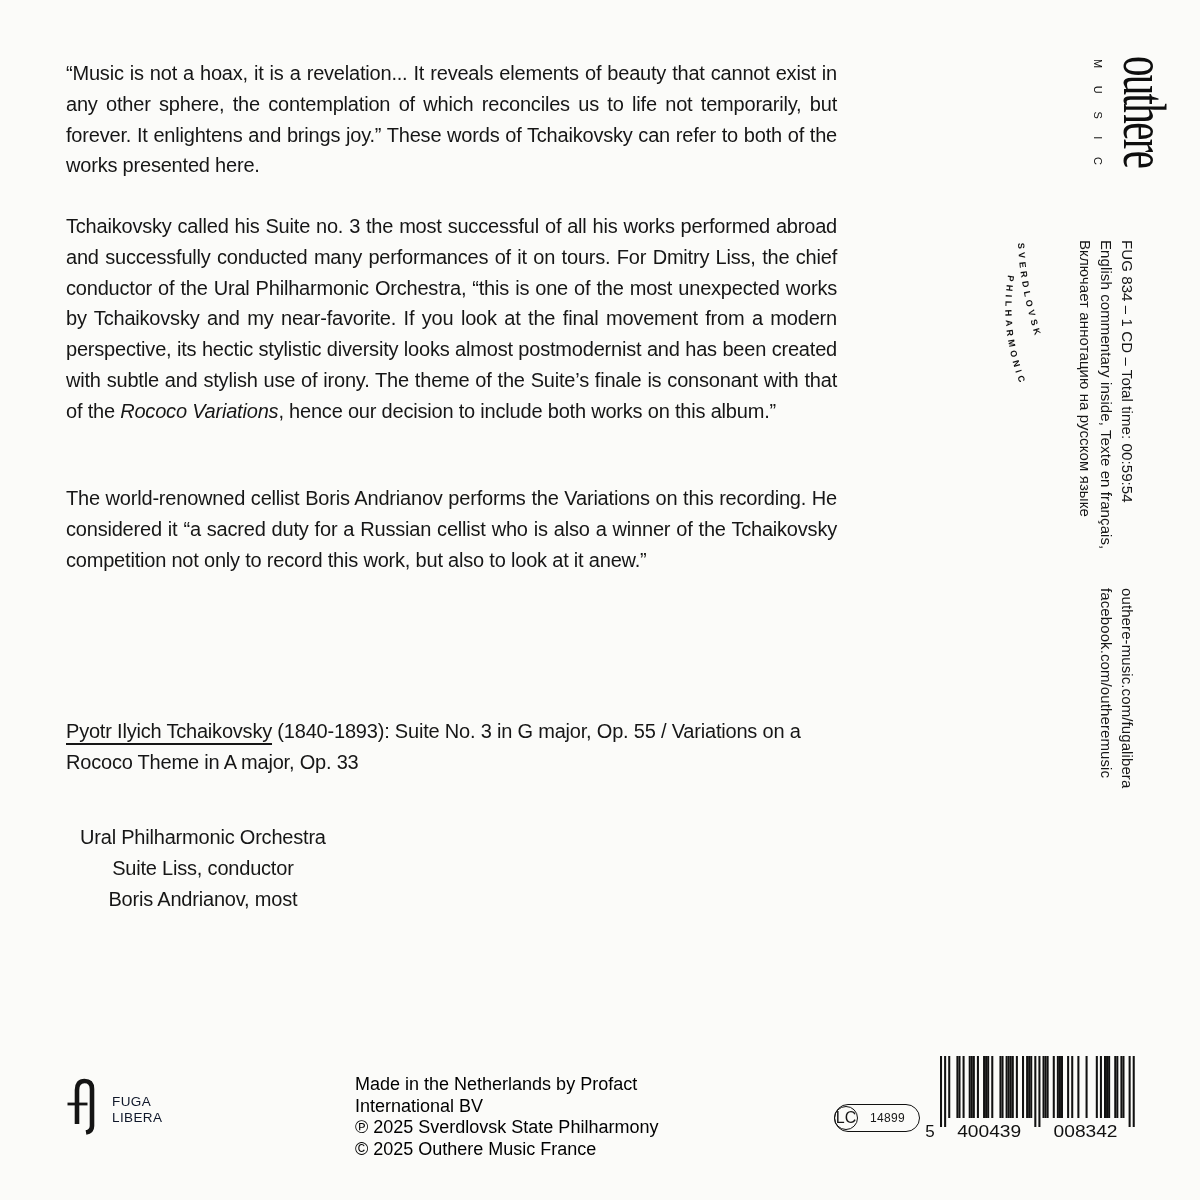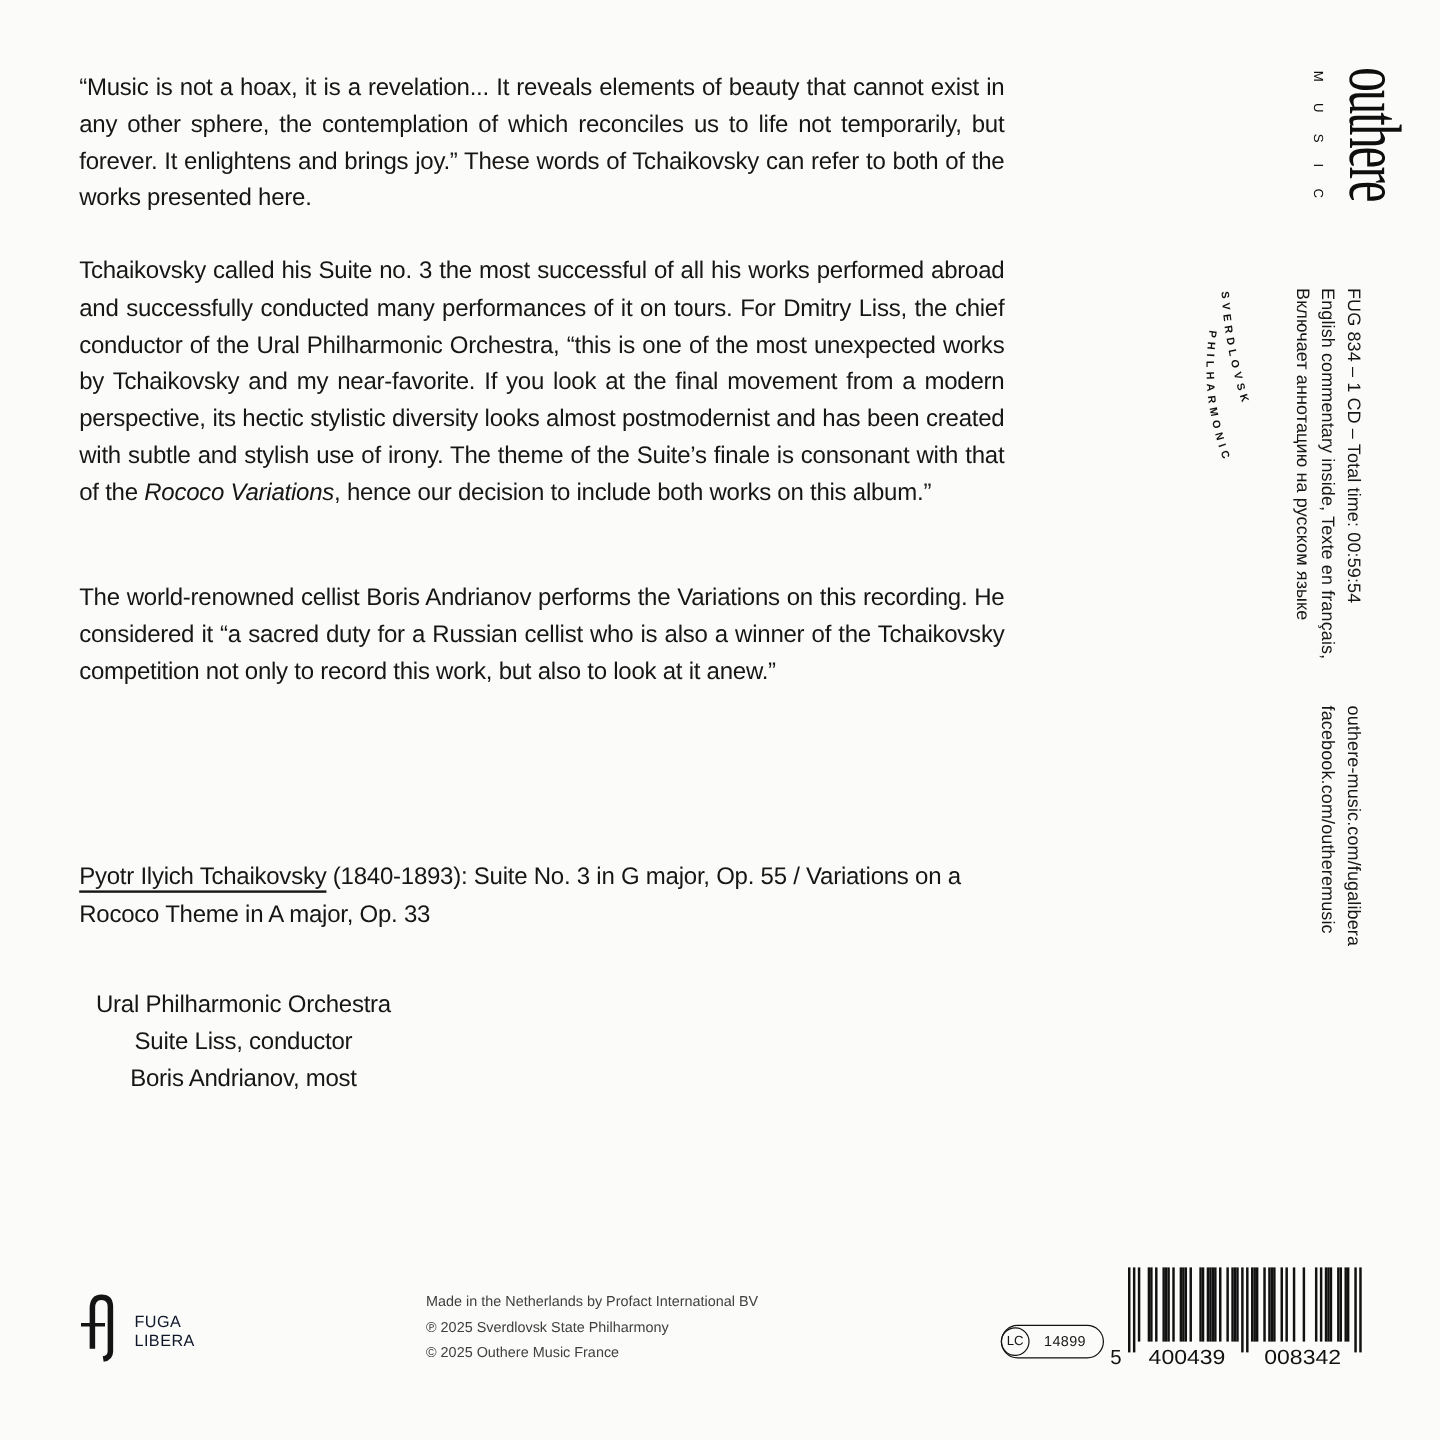--- a/index.html
+++ b/index.html
@@ -66,34 +66,34 @@
   
   .fl-glyph{position:absolute;left:64px;top:1078px;width:36px;height:58px;}
   .fl-name{
     position:absolute;left:112px;top:1094px;
     font-size:13.5px;line-height:15.5px;letter-spacing:0.4px;color:#0f172a;
   }
 
   
   .production{
     position:absolute;left:355px;top:1074px;width:380px;
-    font-size:12px;line-height:21.6px;letter-spacing:0;color:#404040;
+    font-size:18px;line-height:21.6px;letter-spacing:0;color:#000000;
   }
 
   
   .lc-badge{
     position:absolute;left:834px;top:1104px;width:86px;height:28px;
     border:1.8px solid #111;border-radius:16px;
     display:flex;align-items:center;box-sizing:border-box;
   }
   .lc-circle{
     width:24px;height:24px;border:1.5px solid #111;border-radius:50%;
     display:flex;align-items:center;justify-content:center;
     margin-left:-1px;box-sizing:border-box;
-    font-size:11px;letter-spacing:0;
+    font-size:16px;letter-spacing:0;
   }
   .lc-number{flex:1;text-align:center;font-size:12px;letter-spacing:0.3px;padding-right:2px;}
 
   
   .barcode{position:absolute;left:922px;top:1056px;width:216px;height:86px;fill:#111;}
   .barcode text{font-family:"Liberation Sans",sans-serif;font-size:17px;fill:#111;}
 </style>
 </head>
 <body style="background: rgb(251, 251, 249); color: rgb(22, 22, 22);">
 

